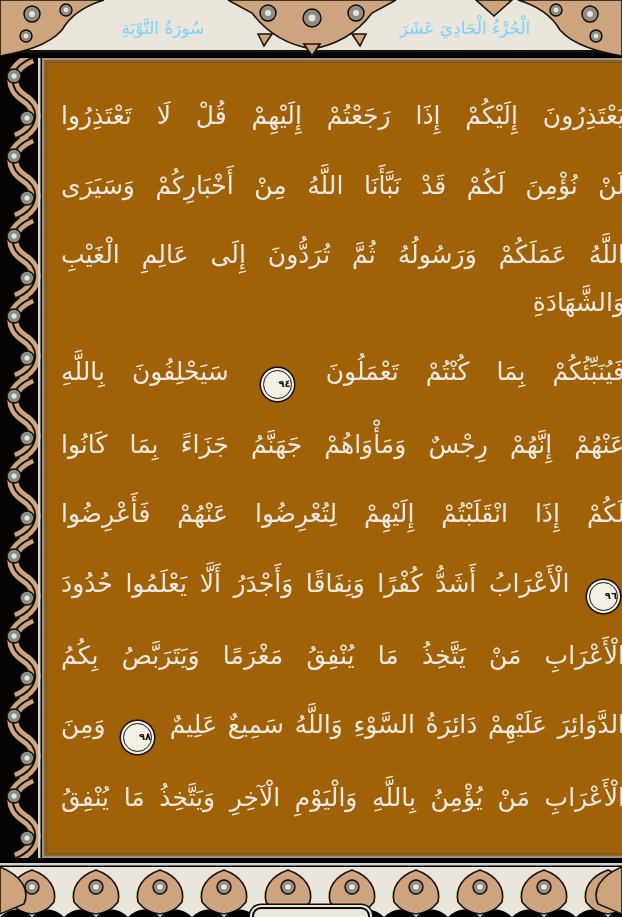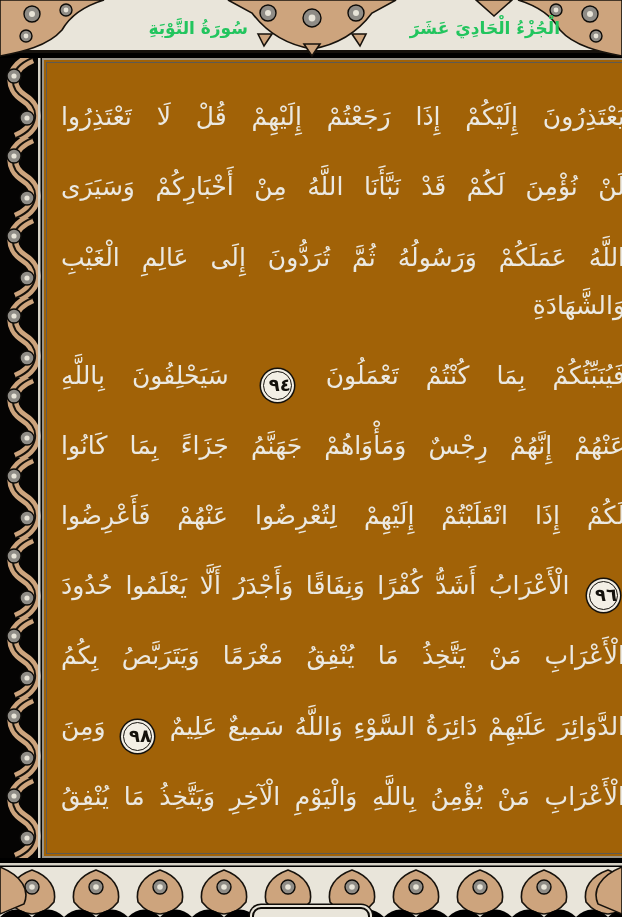--- a/index.html
+++ b/index.html
@@ -6,21 +6,21 @@
   .page{
     position:relative;width:622px;height:917px;overflow:hidden;
     background:var(--page-background,#000);
     font-family:"DejaVu Sans",sans-serif;
   }
   
   .top-band{position:absolute;top:0;left:0;width:622px;height:58px;}
   .top-band svg{display:block;}
   .hdr-label{
     position:absolute;top:13px;height:30px;line-height:30px;
-    color:#22c55e;font-size:17px;font-weight:bold;text-align:right;
+    color:#7dd3fc;font-size:17px;font-weight:normal;text-align:center;
     direction:rtl;white-space:nowrap;
   }
   .hdr-label.juz{right:62px;width:190px;}
   .hdr-label.surah{left:78px;width:170px;}
   
   .side-band{position:absolute;top:58px;width:42px;height:800px;}
   .side-band.left{left:0;}
   .side-band.right{right:0;}
   
   .text-box{
@@ -37,21 +37,21 @@
   .mushaf-line{
     width:100%;color:var(--text-color,#ebe9e2);
     font-size:25px;line-height:48px;
     text-align:justify;text-align-last:justify;-moz-text-align-last:justify;
     text-justify:inter-word;white-space:normal;
   }
   .ayah-marker{
     display:inline-block;width:27px;height:27px;line-height:25px;
     border-radius:50%;
     background:var(--marker-background,#f3efe5);
-    color:#14110c;font-size:18px;font-weight:bold;text-align:center;
+    color:#14110c;font-size:10px;font-weight:bold;text-align:center;
     border:1.5px solid #14110c;
     box-shadow:0 0 0 2px var(--marker-background,#f3efe5),0 0 0 3.5px #14110c;
     vertical-align:-7px;margin:0 7px;
   }
   
   .bottom-band{position:absolute;bottom:0;left:0;width:622px;height:59px;}
   .page-num-cartouche{
     position:absolute;left:50%;top:13px;transform:translateX(-50%);
     width:118px;height:36px;box-sizing:border-box;
     background:var(--band-background,#e9e5da);

